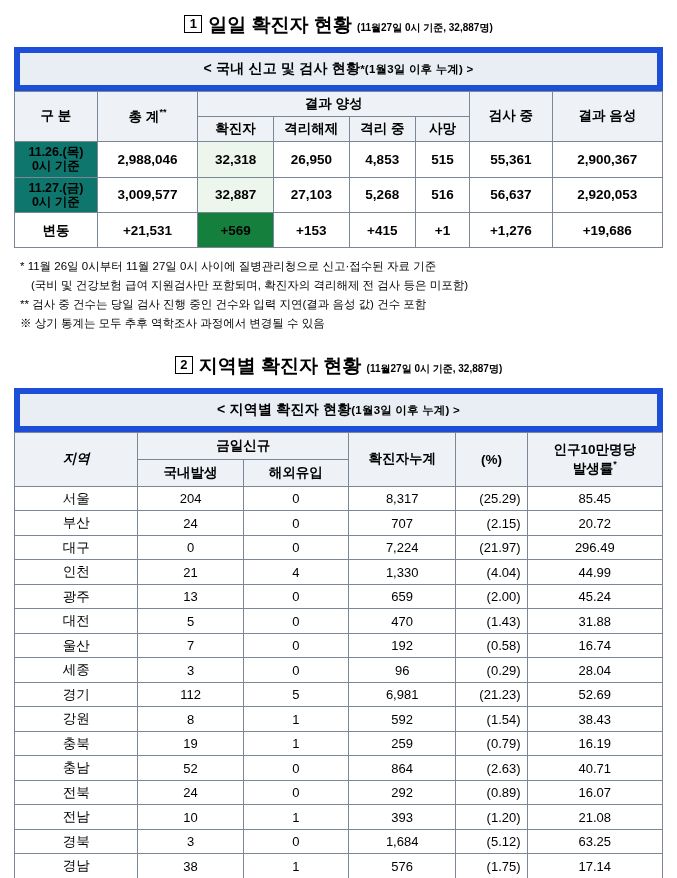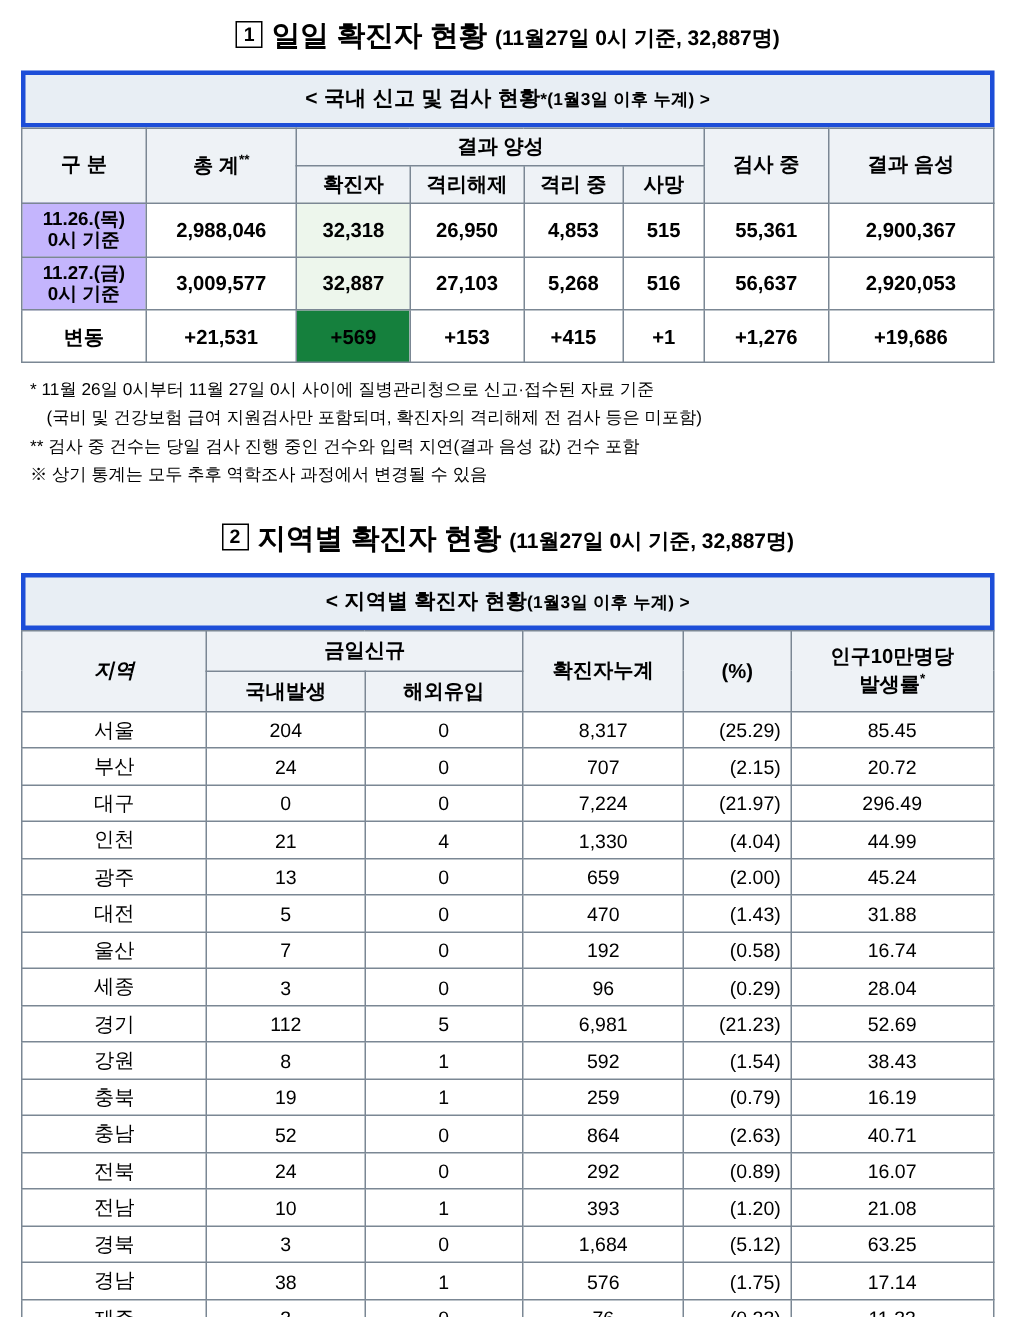--- a/index.html
+++ b/index.html
@@ -34,28 +34,28 @@
     font-size: 13px;
     width: 16px;
     height: 16px;
     line-height: 15px;
     text-align: center;
     vertical-align: 3px;
     margin-right: 6px;
     font-weight: bold;
   }
   .section-title .sub {
-    font-size: 14px;
+    font-size: 10px;
     font-weight: bold;
   }
 
   
   .caption-bar {
     background: #e8eef4;
-    border: 3px solid #1d4ed8;
+    border: 6px solid #1d4ed8;
     margin: 0 14px 0 14px;
     text-align: center;
     font-size: 14px;
     font-weight: bold;
     padding: 7px 0 7px 0;
     letter-spacing: 0.2px;
   }
   .caption-bar .small {
     font-size: 11.5px;
     font-weight: bold;
@@ -82,21 +82,21 @@
 
   
   #table1 td {
     height: 28px;
     font-weight: bold;
     font-size: 13.5px;
   }
   #table1 td.rowhead {
     font-size: 12.5px;
     line-height: 1.15;
-    background: #c4b5fd;
+    background: #0f766e;
   }
   #table1 td.confirm {
     background: #edf6ec;
   }
   #table1 tr.delta td {
     background: #ffffff;
   }
   #table1 tr.delta td.confirm {
     background: #15803d;
   }

